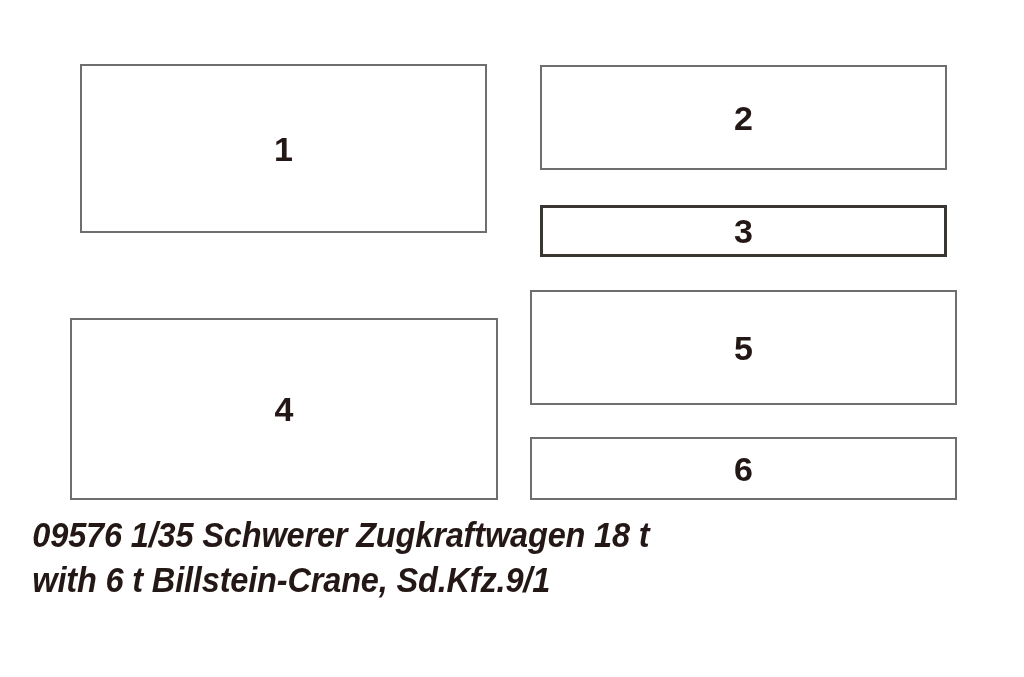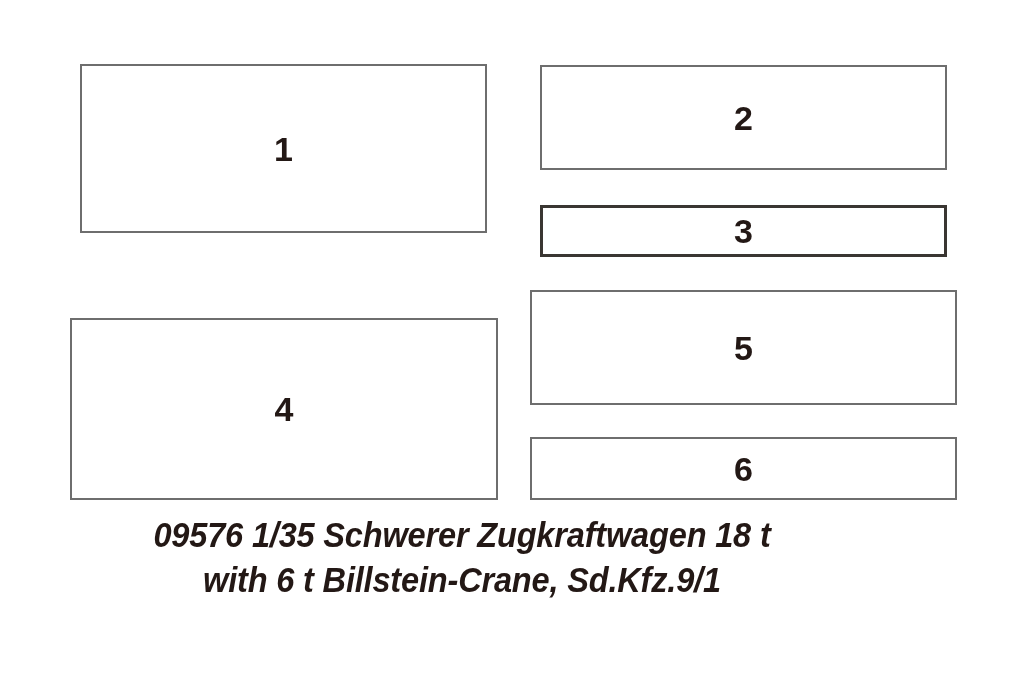--- a/index.html
+++ b/index.html
@@ -47,21 +47,20 @@
   #box-3 { left: 540px; top: 205px; width: 407px; height: 52px;  }
   #box-4 { left: 70px;  top: 318px; width: 428px; height: 182px; }
   #box-5 { left: 530px; top: 290px; width: 427px; height: 115px; }
   #box-6 { left: 530px; top: 437px; width: 427px; height: 63px;  }
 
   #title-block {
     position: absolute;
     left: 0;
     top: 512px;
     width: 924px;
-    text-align: center;
   }
   .title-line {
     font-family: "Liberation Sans", sans-serif;
     font-weight: bold;
     font-style: italic;
     font-size: 35px;
     line-height: 45px;
     color: #231815;
     letter-spacing: -0.2px;
     transform: scaleX(0.93);

